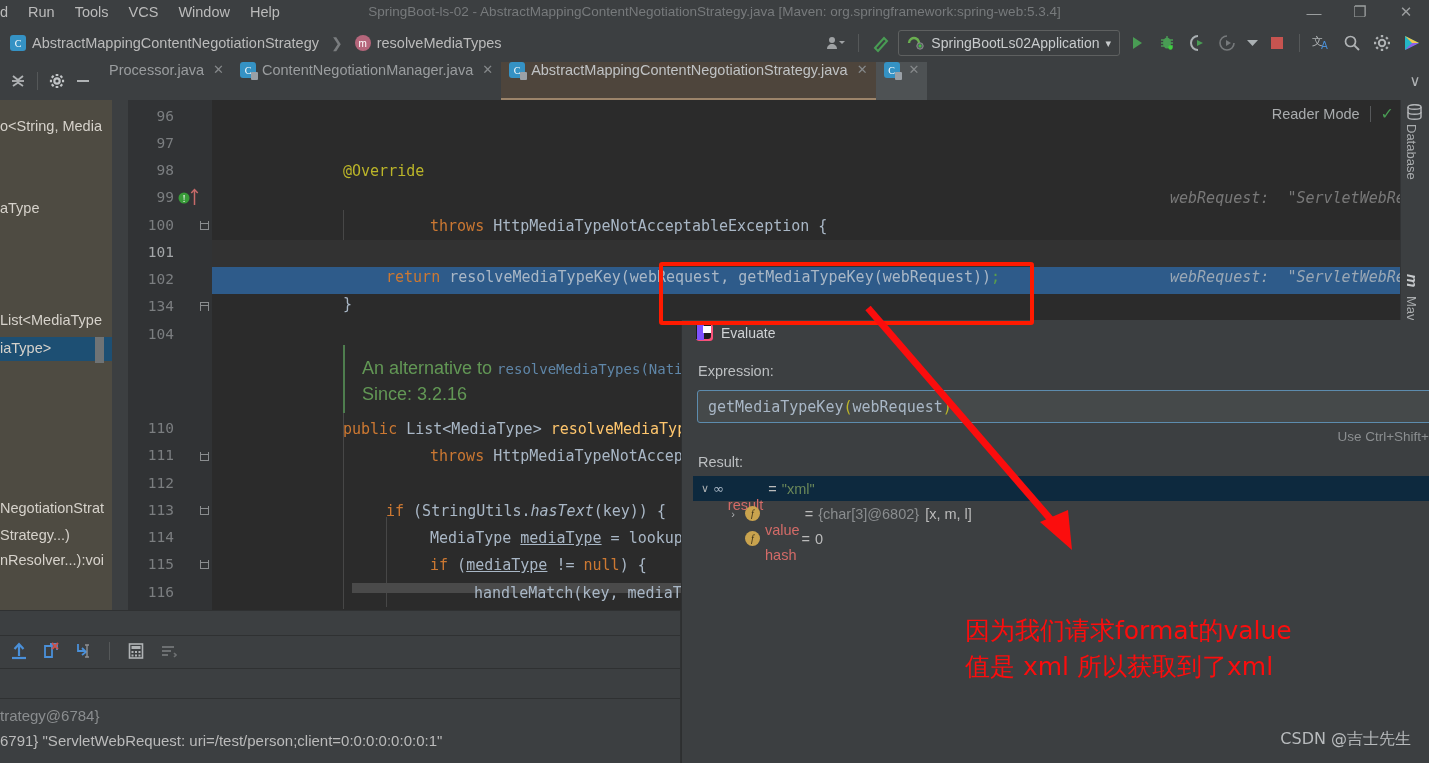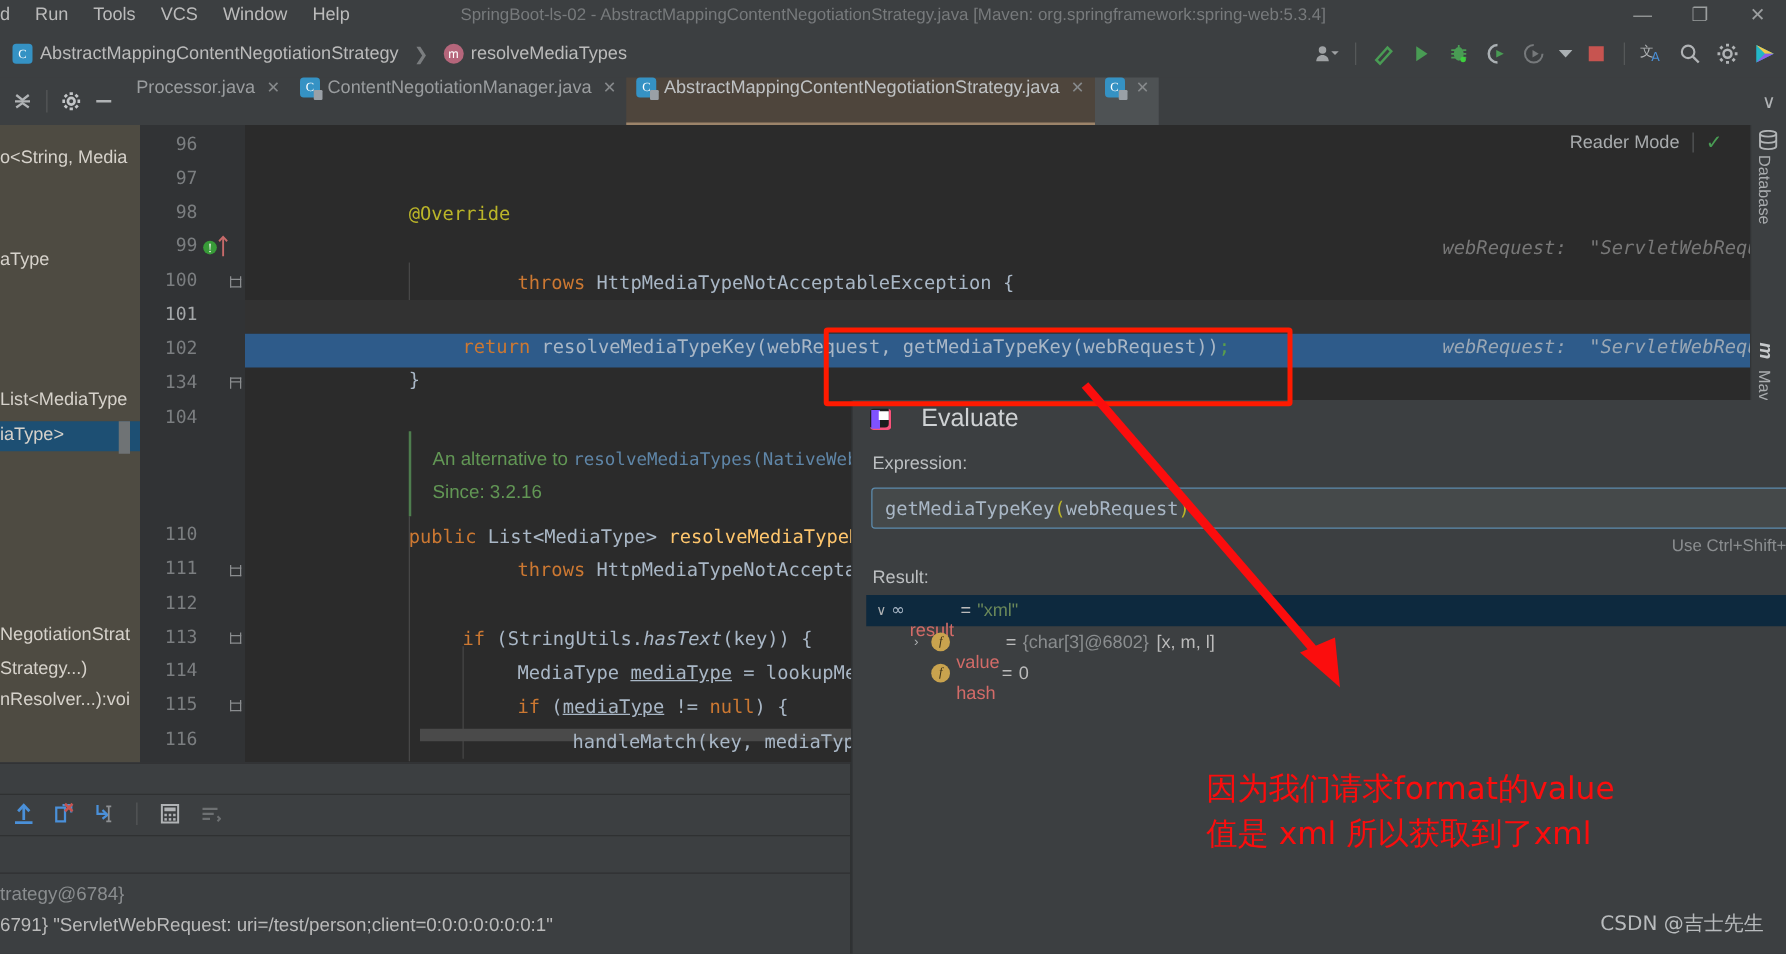--- a/index.html
+++ b/index.html
@@ -86,21 +86,21 @@
     position: absolute; left: 0; top: 100px; width: 112px; height: 510px;
     background: #4e4b42; overflow: hidden;
   }
   .lp-line { position: absolute; left: 0; font-size: 14.5px; color: #d6d2cb; white-space: nowrap; }
   .lp-sel {
     position: absolute; left: 0; width: 112px; height: 24px; background: #1d4f73;
   }
 
   
   #editor {
-    position: absolute; left: 112px; top: 100px; width: 1288px; height: 510px;
+    position: absolute; left: 128px; top: 100px; width: 1288px; height: 510px;
     background: #2b2b2b; overflow: hidden; padding-left: 32px;
   }
   #gutter {
     position: absolute; left: 0; top: 0; width: 84px; height: 510px; background: #313335;
   }
   .gnum {
     position: absolute; right: 38px; font-size: 14.5px; color: #7b7e80;
     font-family: "DejaVu Sans Mono", monospace;
   }
   .gnum.cur { color: #a4a7a9; }
@@ -124,39 +124,39 @@
   .hl-row { position: absolute; left: 0; width: 1204px; height: 27px; background: #2e5b8a; }
   .cur-row { position: absolute; left: 0; width: 1204px; height: 27px; background: #323232; }
   .guide { position: absolute; width: 1px; background: #474747; }
   .kw   { color: #cc7832; }
   .ann  { color: #bbb529; }
   .mth  { color: #ffc66d; }
   .txt  { color: #a9b7c6; }
   .hint { color: #787878; font-style: italic; }
   .hint2{ color: #9aa7b4; font-style: italic; }
   .semi { color: #5a9e4c; }
-  .doc  { color: #629755; font-family: "Liberation Sans", sans-serif; font-size: 15px; }
+  .doc  { color: #629755; font-family: "Liberation Sans", sans-serif; font-size: 18px; }
   .doclink { color: #5f86a8; font-family: "DejaVu Sans Mono", monospace; font-size: 14px; }
   .ital { font-style: italic; }
   .undl { text-decoration: underline; }
   .docbar { position: absolute; width: 2px; background: #4e7d4e; }
 
   
   #redrect {
     position: absolute; left: 659px; top: 262px; width: 375px; height: 63px;
     border: 4px solid #ff1a00; border-radius: 3px; z-index: 40;
   }
 
   
   #evaldlg {
     position: absolute; left: 681px; top: 320px; width: 748px; height: 443px;
     background: #3c3f41; border-left: 1px solid #2d2f30; z-index: 30;
   }
-  #eval-title { position: absolute; left: 14px; top: 4px; display: flex; align-items: center; gap: 24px;
-                font-size: 20px; color: #cfd2d4; }
+  #eval-title { position: absolute; left: 14px; top: 4px; display: flex; align-items: center; gap: 8px;
+                font-size: 14px; color: #cfd2d4; }
   .eval-ico { width: 17px; height: 17px; background: #1d1d1d; border-radius: 3px; position: relative;
               box-shadow: -2px -2px 0 0 #f8527a inset; overflow: hidden; }
   .eval-ico::before { content:''; position:absolute; left:1px; top:1px; width:7px; height:15px; background:#7f52ff; }
   .eval-ico::after  { content:''; position:absolute; right:2px; top:2px; width:8px; height:7px; background:#ffffff; }
   #eval-exp-label { position: absolute; left: 698px; top: 363px; font-size: 14.5px; color: #bcbfc1; z-index: 31; }
   #eval-exp-box {
     position: absolute; left: 697px; top: 390px; width: 740px; height: 33px; z-index: 31;
     background: #45494a; border: 1px solid #5d8cae; border-radius: 3px;
     display: flex; align-items: center; padding-left: 10px;
     font-family: "DejaVu Sans Mono", monospace; font-size: 15px; color: #a9b7c6;
@@ -242,20 +242,29 @@
           <circle cx="6" cy="5" r="3" fill="#9fa2a4"></circle>
           <path d="M1 14c0-3 2.3-5 5-5s5 2 5 5z" fill="#9fa2a4"></path>
           <path d="M13 6l3 3 3-3z" fill="#9fa2a4"></path>
         </svg>
     </div>
     <div class="vsep"></div>
     <div class="nav-icon">
       <svg width="20" height="20" viewBox="0 0 20 20">
           <path d="M4 15 L13 5 L16 8 L7 18 Z" fill="none" stroke="#499c54" stroke-width="2"></path>
         </svg>
+    </div>
+    <div class="runconfig">
+      <svg width="18" height="14" viewBox="0 0 18 14">
+          <path d="M2 7a5 5 0 1 1 9 3" fill="none" stroke="#6aaf50" stroke-width="2.4"></path>
+          <circle cx="13" cy="10" r="3.2" fill="#5b5f61" stroke="#8a8d8f" stroke-width="1"></circle>
+          <circle cx="13" cy="10" r="1.4" fill="#38c43a"></circle>
+        </svg>
+      <span>SpringBootLs02Application</span>
+      <span style="font-size:11px">▾</span>
     </div>
     <div class="nav-icon">
       <svg width="16" height="16" viewBox="0 0 16 16">
           <path d="M4 2 L13 8 L4 14 Z" fill="#499c54"></path>
         </svg>
     </div>
     <div class="nav-icon">
       <svg width="18" height="18" viewBox="0 0 18 18">
           <ellipse cx="9" cy="9" rx="4" ry="5.5" fill="#499c54"></ellipse>
           <path d="M3 6h3M3 9h2.5M3 12h3M15 6h-3M15 9h-2.5M15 12h-3M9 2v2" stroke="#499c54" stroke-width="1.4" fill="none"></path>

